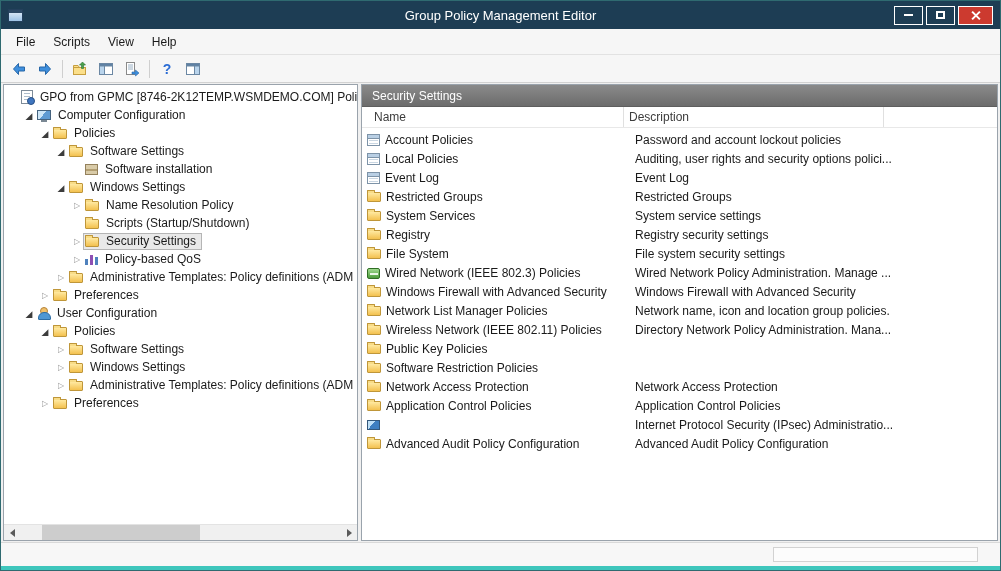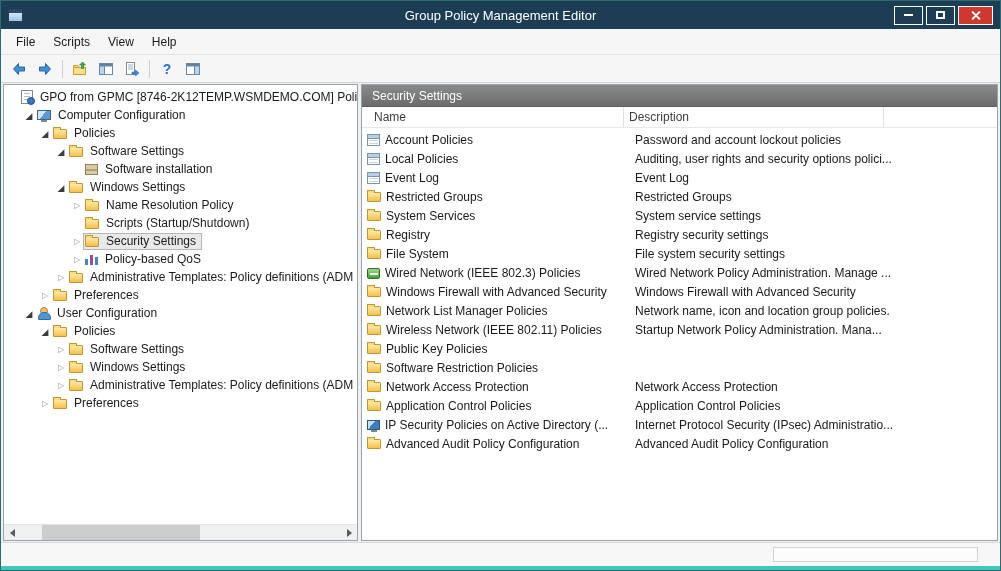--- a/index.html
+++ b/index.html
@@ -394,21 +394,21 @@
               <span class="icn" data-icon="folder"></span>
               <span>Network List Manager Policies</span>
             </span>
           <span class="ldesc">Network name, icon and location group policies.</span>
         </div>
         <div class="lrow">
           <span class="lname">
               <span class="icn" data-icon="folder"></span>
               <span>Wireless Network (IEEE 802.11) Policies</span>
             </span>
-          <span class="ldesc">Startup Network Policy Administration. Mana...</span>
+          <span class="ldesc">Directory Network Policy Administration. Mana...</span>
         </div>
         <div class="lrow">
           <span class="lname">
               <span class="icn" data-icon="folder"></span>
               <span>Public Key Policies</span>
             </span>
           <span class="ldesc"></span>
         </div>
         <div class="lrow">
           <span class="lname">
@@ -427,21 +427,20 @@
         <div class="lrow">
           <span class="lname">
               <span class="icn" data-icon="folder"></span>
               <span>Application Control Policies</span>
             </span>
           <span class="ldesc">Application Control Policies</span>
         </div>
         <div class="lrow">
           <span class="lname">
               <span class="icn" data-icon="monitor"></span>
-              <span>IP Security Policies on Active Directory (...</span>
             </span>
           <span class="ldesc">Internet Protocol Security (IPsec) Administratio...</span>
         </div>
         <div class="lrow">
           <span class="lname">
               <span class="icn" data-icon="folder"></span>
               <span>Advanced Audit Policy Configuration</span>
             </span>
           <span class="ldesc">Advanced Audit Policy Configuration</span>
         </div>

